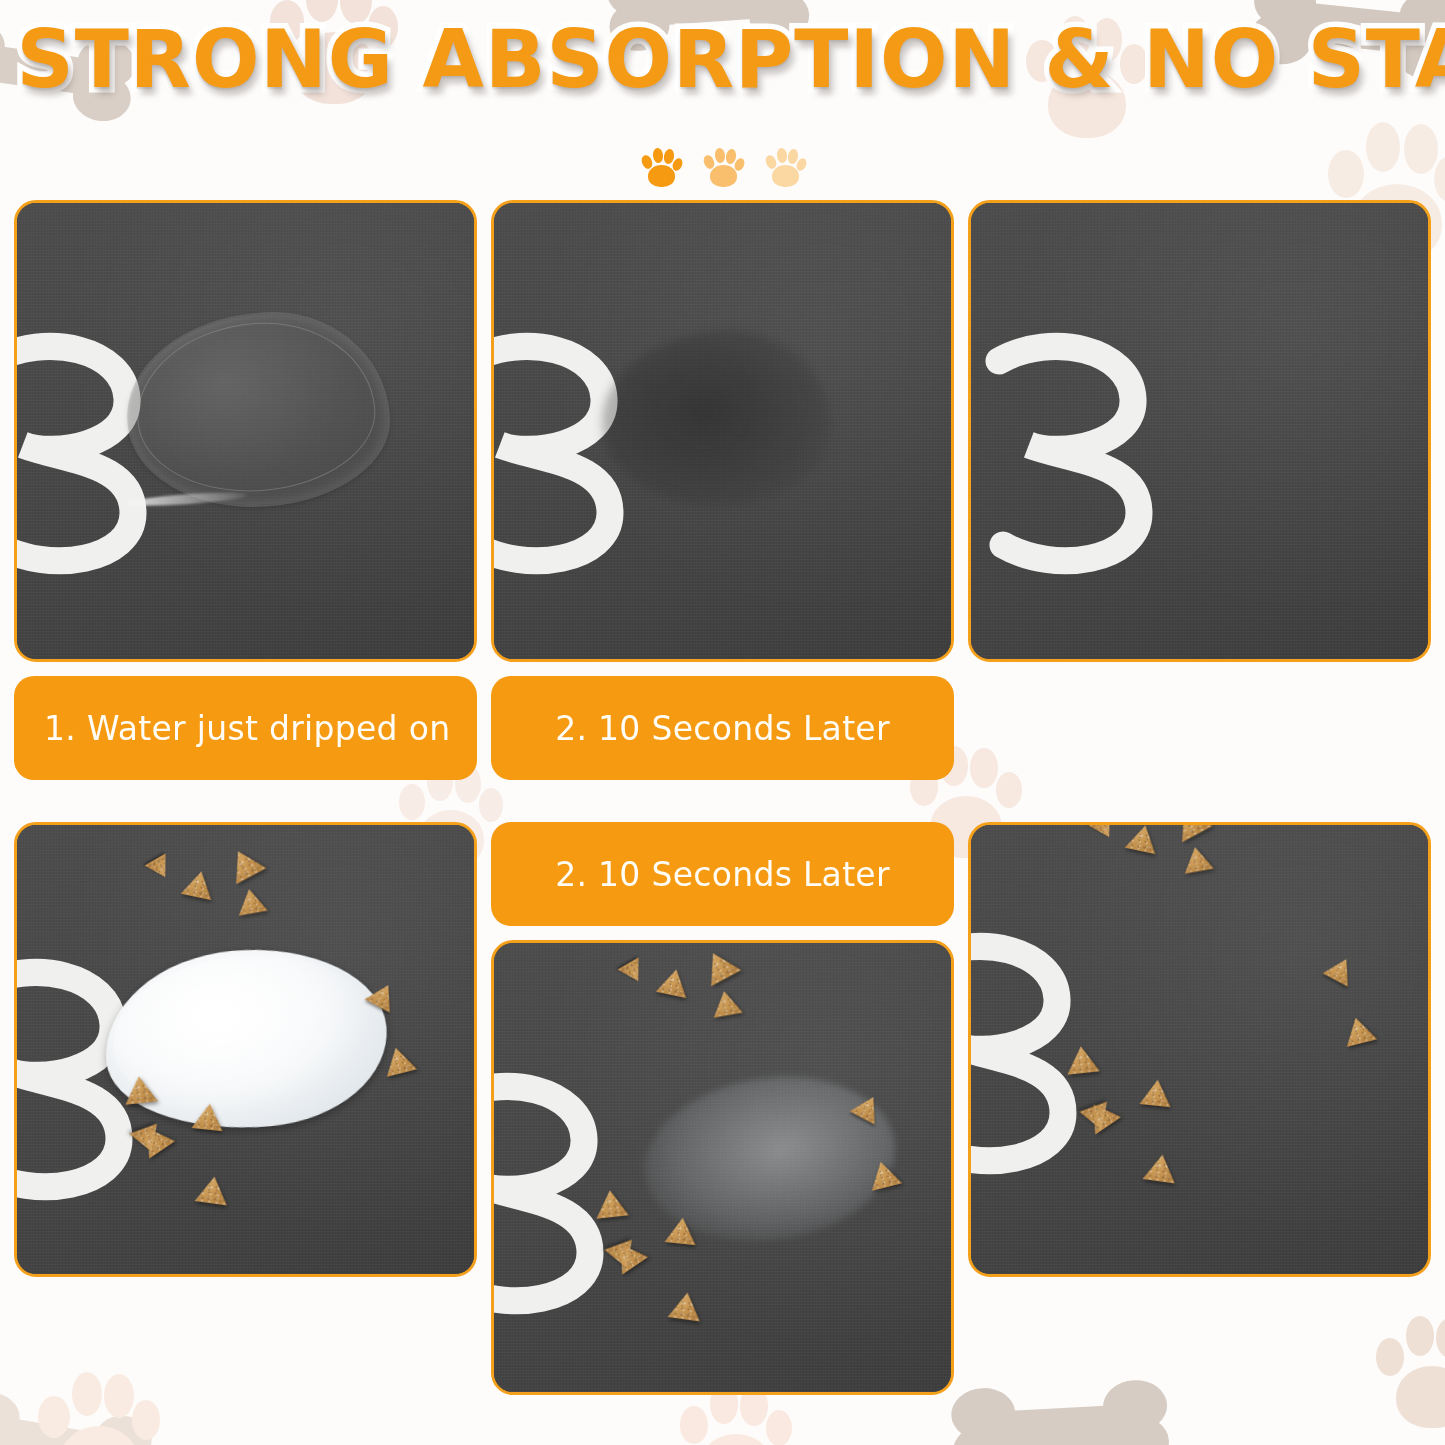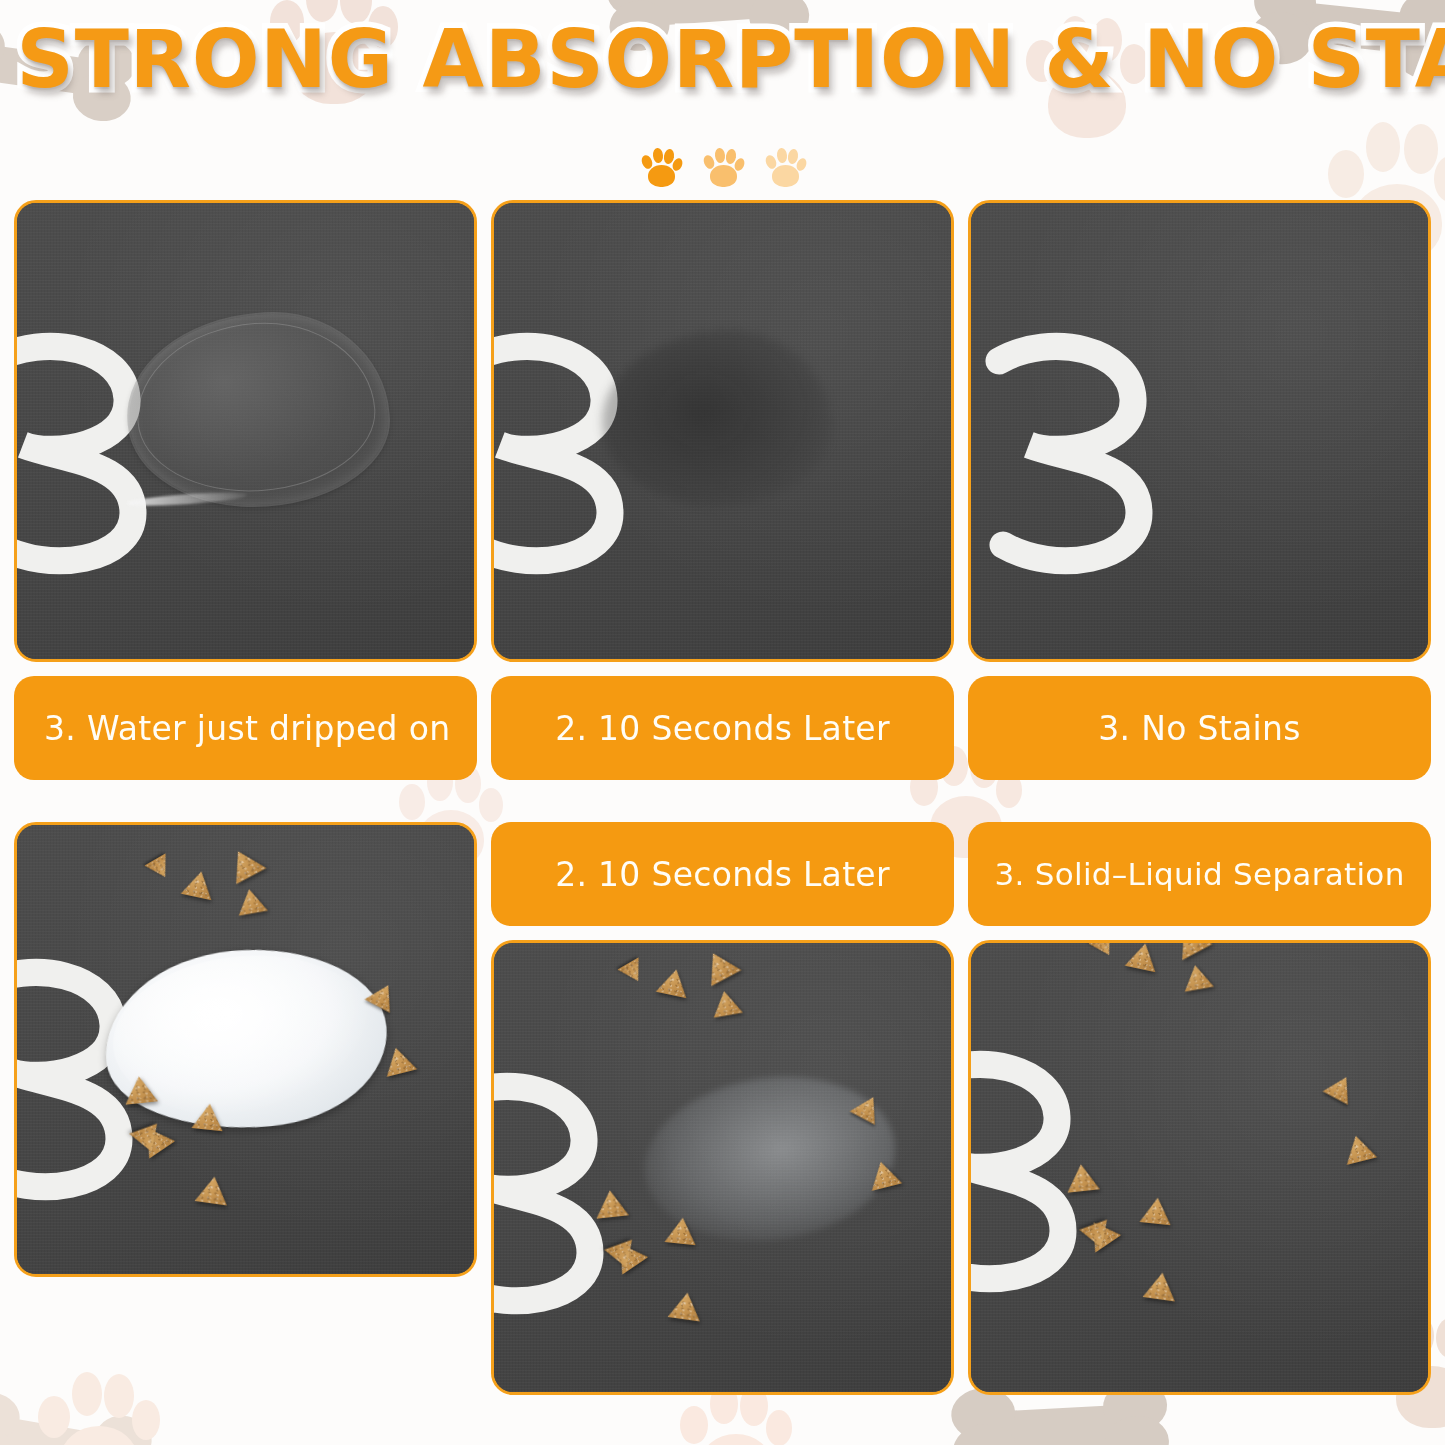--- a/index.html
+++ b/index.html
@@ -465,21 +465,21 @@
           <div class="mat"></div>
           <div class="logo3">
             <svg viewBox="0 0 210 260" xmlns="http://www.w3.org/2000/svg">
               <path d="M18 40 C 70 10, 150 28, 152 78 C 154 124, 78 136, 48 124
                        C 92 140, 158 142, 158 192 C 158 240, 74 254, 22 224" fill="none" stroke="#f0f0ee" stroke-width="27" stroke-linecap="round"></path>
             </svg>
           </div>
           <div class="puddle-water"></div>
         </div>
         <div class="label left">
-          <span>3. Water just dripped on</span>
+          <span>1. Water just dripped on</span>
         </div>
       </div>
 
       <div class="cell">
         <div class="photo">
           <div class="mat"></div>
           <div class="logo3">
             <svg viewBox="0 0 210 260" xmlns="http://www.w3.org/2000/svg">
               <path d="M18 40 C 70 10, 150 28, 152 78 C 154 124, 78 136, 48 124
                        C 92 140, 158 142, 158 192 C 158 240, 74 254, 22 224" fill="none" stroke="#f0f0ee" stroke-width="27" stroke-linecap="round"></path>
@@ -494,23 +494,20 @@
 
       <div class="cell">
         <div class="photo">
           <div class="mat"></div>
           <div class="logo3" style="left:10px; top:118px;">
             <svg viewBox="0 0 210 260" xmlns="http://www.w3.org/2000/svg">
               <path d="M18 40 C 70 10, 150 28, 152 78 C 154 124, 78 136, 48 124
                        C 92 140, 158 142, 158 192 C 158 240, 74 254, 22 224" fill="none" stroke="#f0f0ee" stroke-width="27" stroke-linecap="round"></path>
             </svg>
           </div>
-        </div>
-        <div class="label center">
-          <span>3. No Stains</span>
         </div>
       </div>
     </div>
 
     <div style="height:42px;"></div>
 
     <div class="row row-b">
 
       <div class="cell">
         <div class="photo">
@@ -601,23 +598,20 @@
           <div class="kib" style="left:148px; top:320px; transform:rotate(160deg) scale(.95);">
               <i></i>
             </div>
           <div class="kib" style="left:176px; top:346px; transform:rotate(8deg) scale(1.05);">
               <i></i>
             </div>
         </div>
       </div>
 
       <div class="cell">
-        <div class="label center tight">
-          <span>3. Solid–Liquid Separation</span>
-        </div>
         <div class="photo">
           <div class="mat"></div>
           <div class="logo3" style="left:-66px; top:96px;">
             <svg viewBox="0 0 210 260" xmlns="http://www.w3.org/2000/svg">
               <path d="M18 40 C 70 10, 150 28, 152 78 C 154 124, 78 136, 48 124
                        C 92 140, 158 142, 158 192 C 158 240, 74 254, 22 224" fill="none" stroke="#f0f0ee" stroke-width="27" stroke-linecap="round"></path>
             </svg>
           </div>
           <div class="kib" style="left:158px; top:-4px; transform:rotate(12deg);">
               <i></i>

